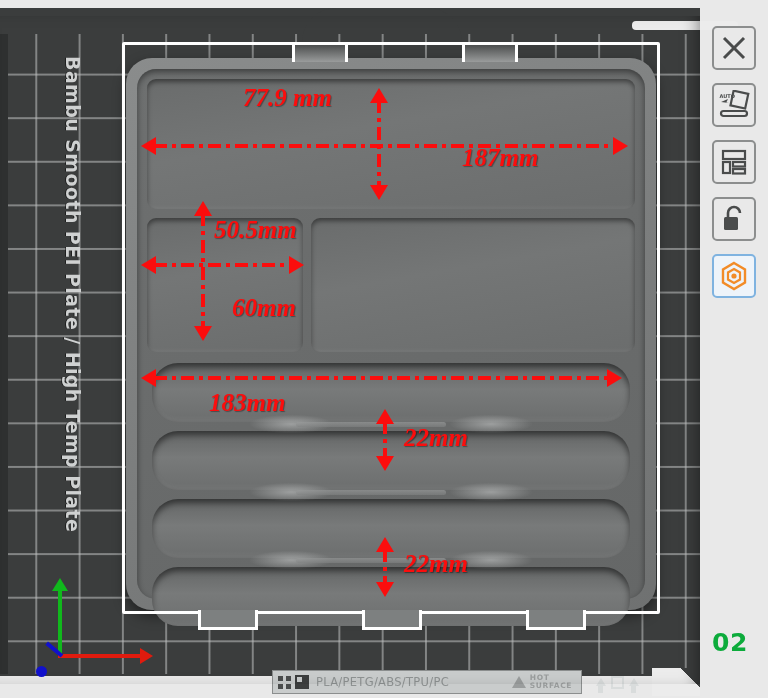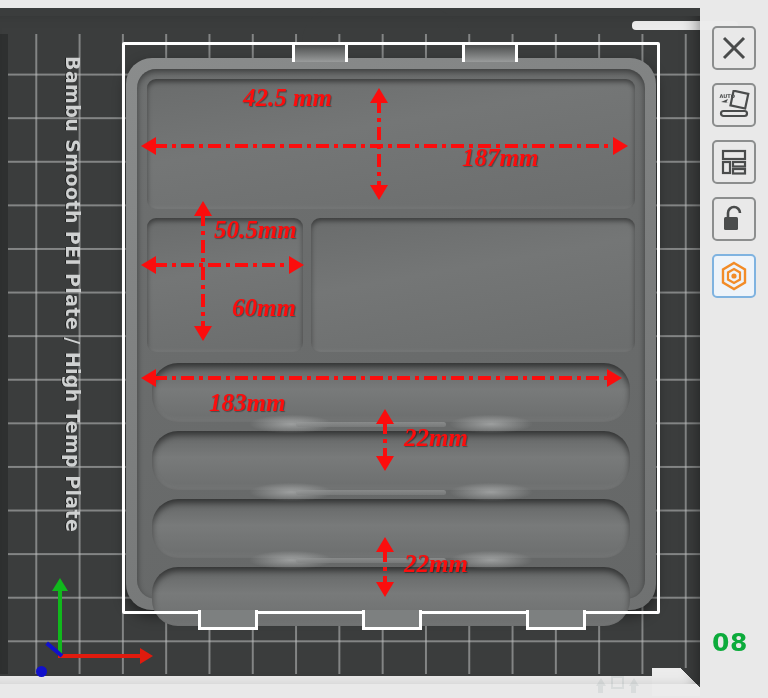--- a/index.html
+++ b/index.html
@@ -210,20 +210,32 @@
 
     <div class="plate">
       <div class="plate-top-handle">
         <div class="plate-handle-slot"></div>
       </div>
       <div class="plate-grid"></div>
       <div class="plate-left-strip"></div>
 
       <div class="brand-text">Bambu Smooth PEI Plate / High Temp Plate</div>
 
+      <div class="plate-label">
+        <span class="qr"></span>
+        <span class="qr2"></span>
+        <span class="mats">PLA/PETG/ABS/TPU/PC</span>
+        <span class="hot">
+          <span class="tri"></span>
+          <span class="hot-txt">
+            <span>HOT</span><br>
+            <span>SURFACE</span>
+          </span>
+        </span>
+      </div>
       <div class="plate-badges">
         <span class="badge-arrow"></span>
         <span class="badge-square"></span>
         <span class="badge-arrow"></span>
       </div>
       <div class="plate-corner"></div>
       <div class="plate-edge-shadow"></div>
     </div>
 
     <div class="model">
@@ -256,21 +268,21 @@
       <div class="tab-b b1"></div>
       <div class="tab-b b2"></div>
       <div class="tab-b b3"></div>
     </div>
 
     <div class="dim">
 
       <div class="ah up" style="left:370px;top:88px;"></div>
       <div class="vline" style="left:377px;top:100px;height:88px;"></div>
       <div class="ah down" style="left:370px;top:185px;"></div>
-      <div class="dim-label" style="left:243px;top:84px;font-size:25px;">42.5 mm</div>
+      <div class="dim-label" style="left:243px;top:84px;font-size:25px;">77.9 mm</div>
 
       <div class="ah left" style="left:141px;top:137px;"></div>
       <div class="hline" style="left:154px;top:144px;width:462px;"></div>
       <div class="ah right" style="left:613px;top:137px;"></div>
       <div class="dim-label" style="left:462px;top:144px;font-size:25px;">187mm</div>
 
       <div class="ah left" style="left:141px;top:256px;"></div>
       <div class="hline" style="left:154px;top:263px;width:140px;"></div>
       <div class="ah right" style="left:289px;top:256px;"></div>
       <div class="dim-label" style="left:214px;top:216px;font-size:25px;">50.5mm</div>
@@ -298,21 +310,21 @@
 
     <div class="gizmo">
       <div class="ax ax-y"></div>
       <div class="ax-y-head"></div>
       <div class="ax ax-x"></div>
       <div class="ax-x-head"></div>
       <div class="ax ax-z"></div>
       <div class="ax-z-dot"></div>
     </div>
 
-    <div class="plate-index">08</div>
+    <div class="plate-index">02</div>
   </div>
 
   <div class="toolbar">
 
     <div class="tool">
       <svg width="28" height="28" viewBox="0 0 28 28">
         <line x1="4" y1="4" x2="24" y2="24" stroke="#4a4c4c" stroke-width="3"></line>
         <line x1="24" y1="4" x2="4" y2="24" stroke="#4a4c4c" stroke-width="3"></line>
       </svg>
     </div>

